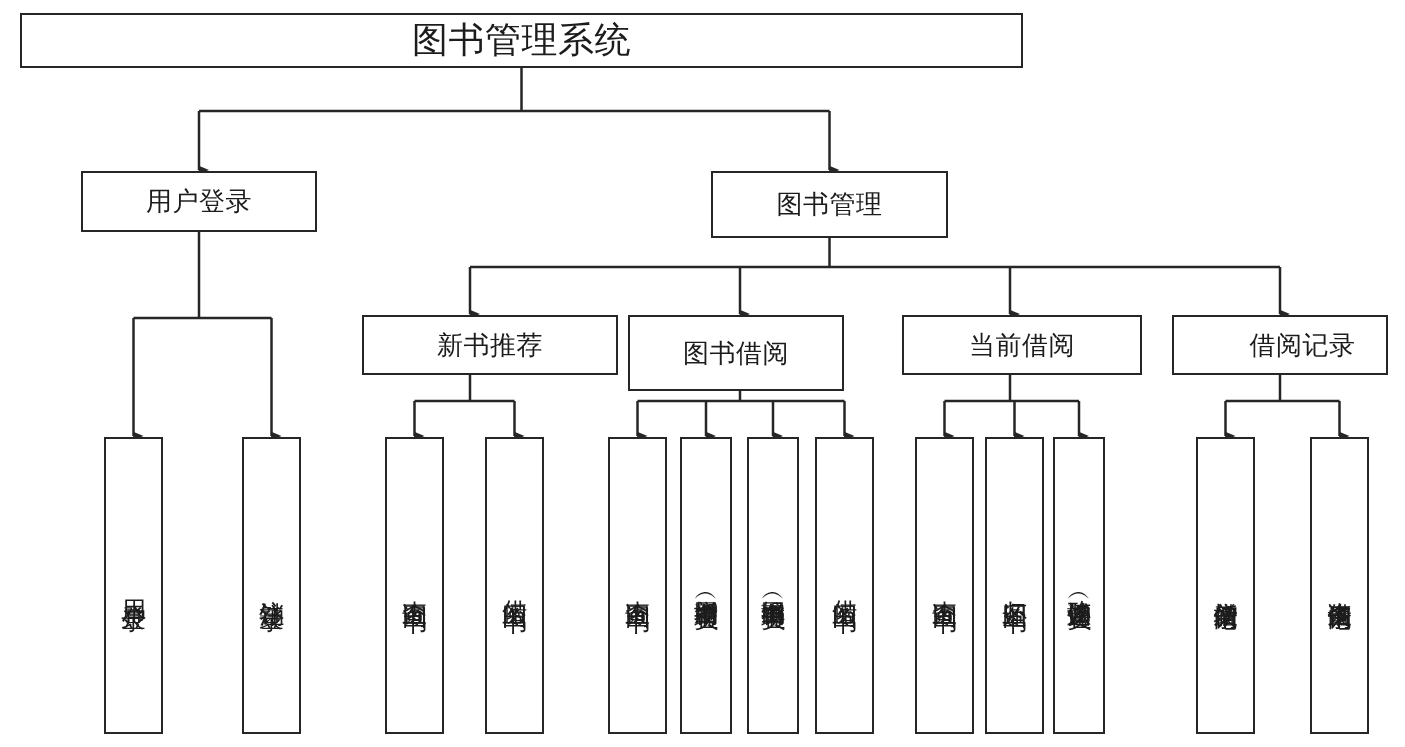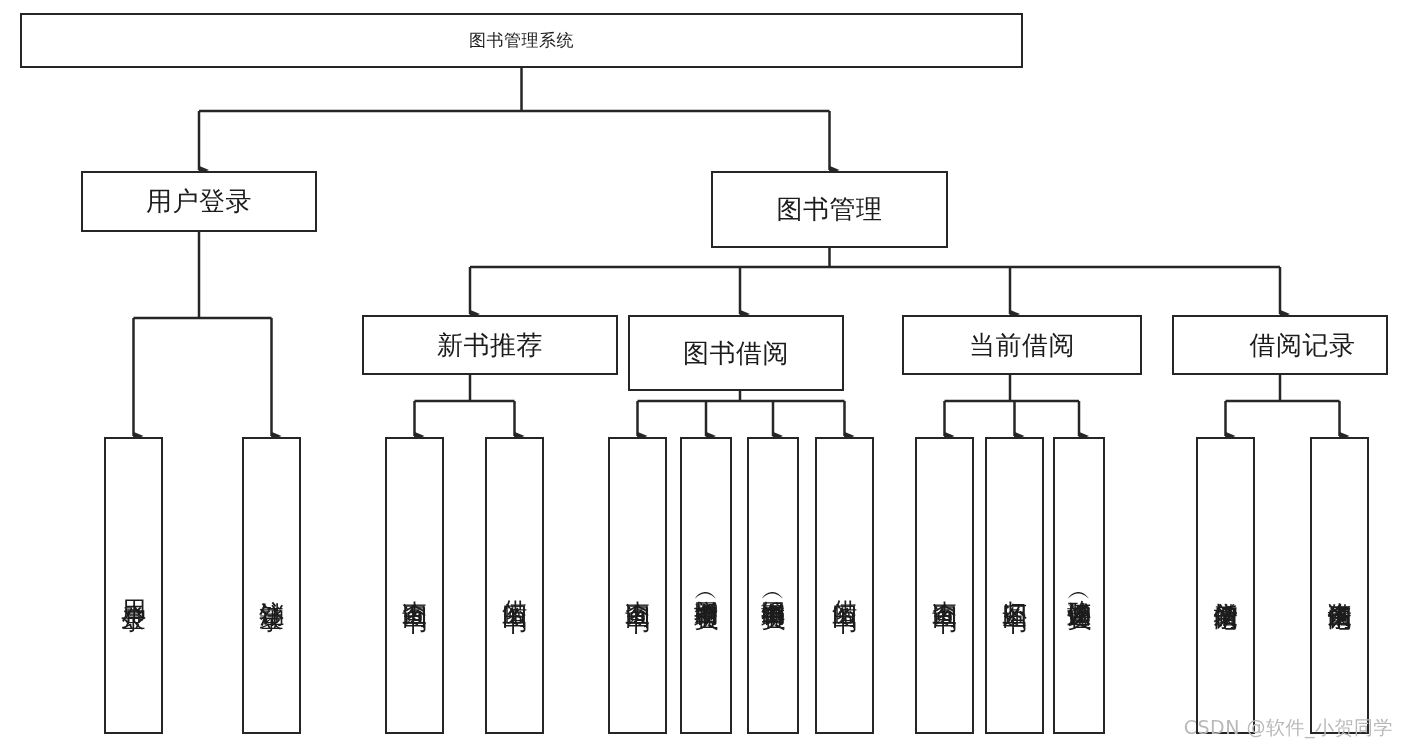--- a/index.html
+++ b/index.html
@@ -41,21 +41,21 @@
     text-align: center;
     line-height: 1.18;
     white-space: nowrap;
     letter-spacing: 0.5px;
   }
   
   .node.horiz .lbl {
     font-size: 26px;
   }
   .node.root .lbl {
-    font-size: 17px;
+    font-size: 36px;
   }
   
   .node.vert {
     align-items: center;
     justify-content: center;
   }
   .node.vert .lbl {
     writing-mode: vertical-rl;
     text-orientation: upright;
     font-size: 25px;
@@ -124,21 +124,21 @@
       </g>
   </svg>
 
   <div id="node-layer">
       <div class="node horiz root" style="left: 20px; top: 13px; width: 1003px; height: 55px;">
         <span class="lbl">图书管理系统</span>
       </div>
       <div class="node horiz" style="left: 81px; top: 171px; width: 236px; height: 61px;">
         <span class="lbl">用户登录</span>
       </div>
-      <div class="node horiz" style="left: 711px; top: 171px; width: 237px; height: 77px;">
+      <div class="node horiz" style="left: 711px; top: 171px; width: 237px; height: 67px;">
         <span class="lbl">图书管理</span>
       </div>
       <div class="node horiz" style="left: 362px; top: 315px; width: 256px; height: 60px;">
         <span class="lbl">新书推荐</span>
       </div>
       <div class="node horiz" style="left: 628px; top: 315px; width: 216px; height: 76px;">
         <span class="lbl">图书借阅</span>
       </div>
       <div class="node horiz" style="left: 902px; top: 315px; width: 240px; height: 60px;">
         <span class="lbl">当前借阅</span>
@@ -180,14 +180,13 @@
         <span class="lbl">确认归还（管理员）</span>
       </div>
       <div class="node vert tight" style="left: 1196px; top: 437px; width: 59px; height: 297px;">
         <span class="lbl">新增借阅记录</span>
       </div>
       <div class="node vert tight" style="left: 1310px; top: 437px; width: 59px; height: 297px;">
         <span class="lbl">查询借阅记录</span>
       </div>
     </div>
 
-  <div id="watermark">CSDN @软件_小贺同学</div>
 </div>
 
 </body></html>

